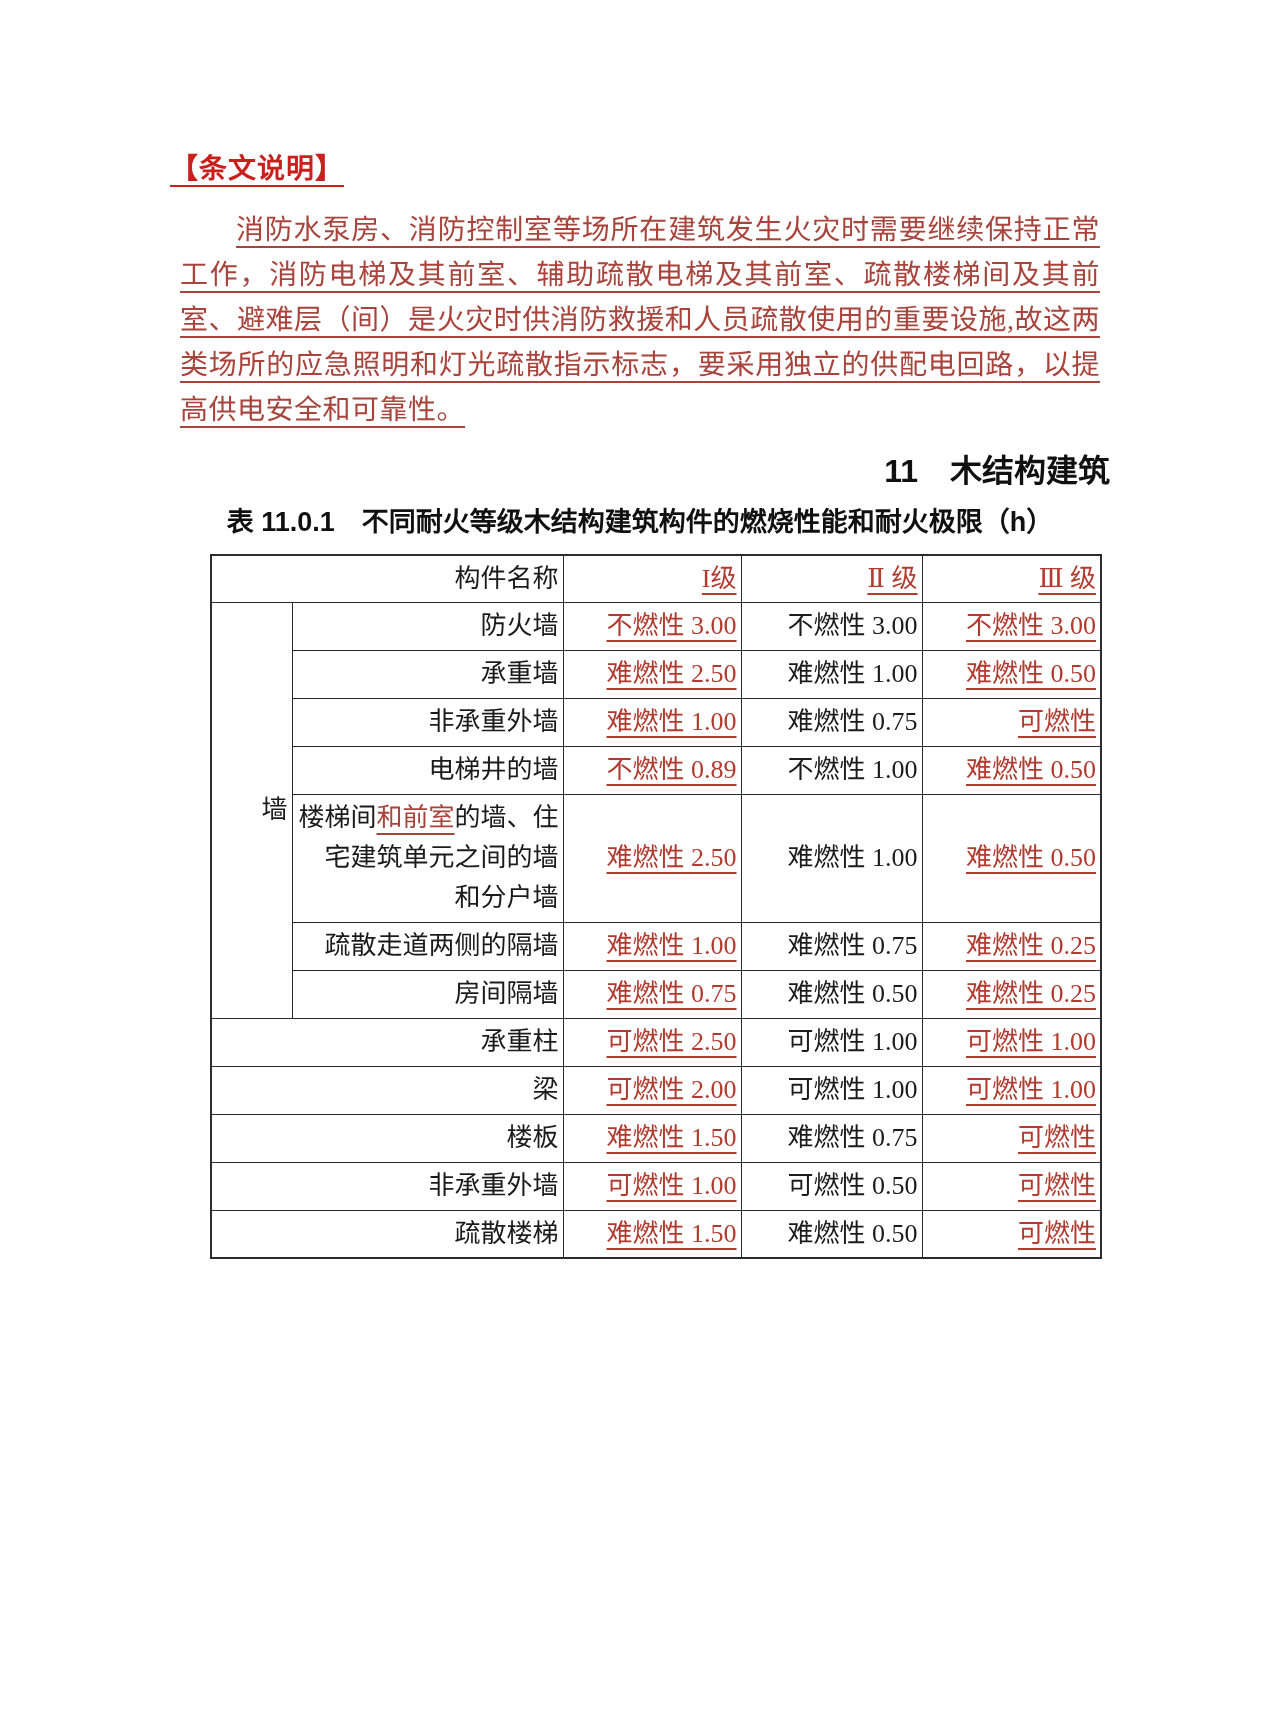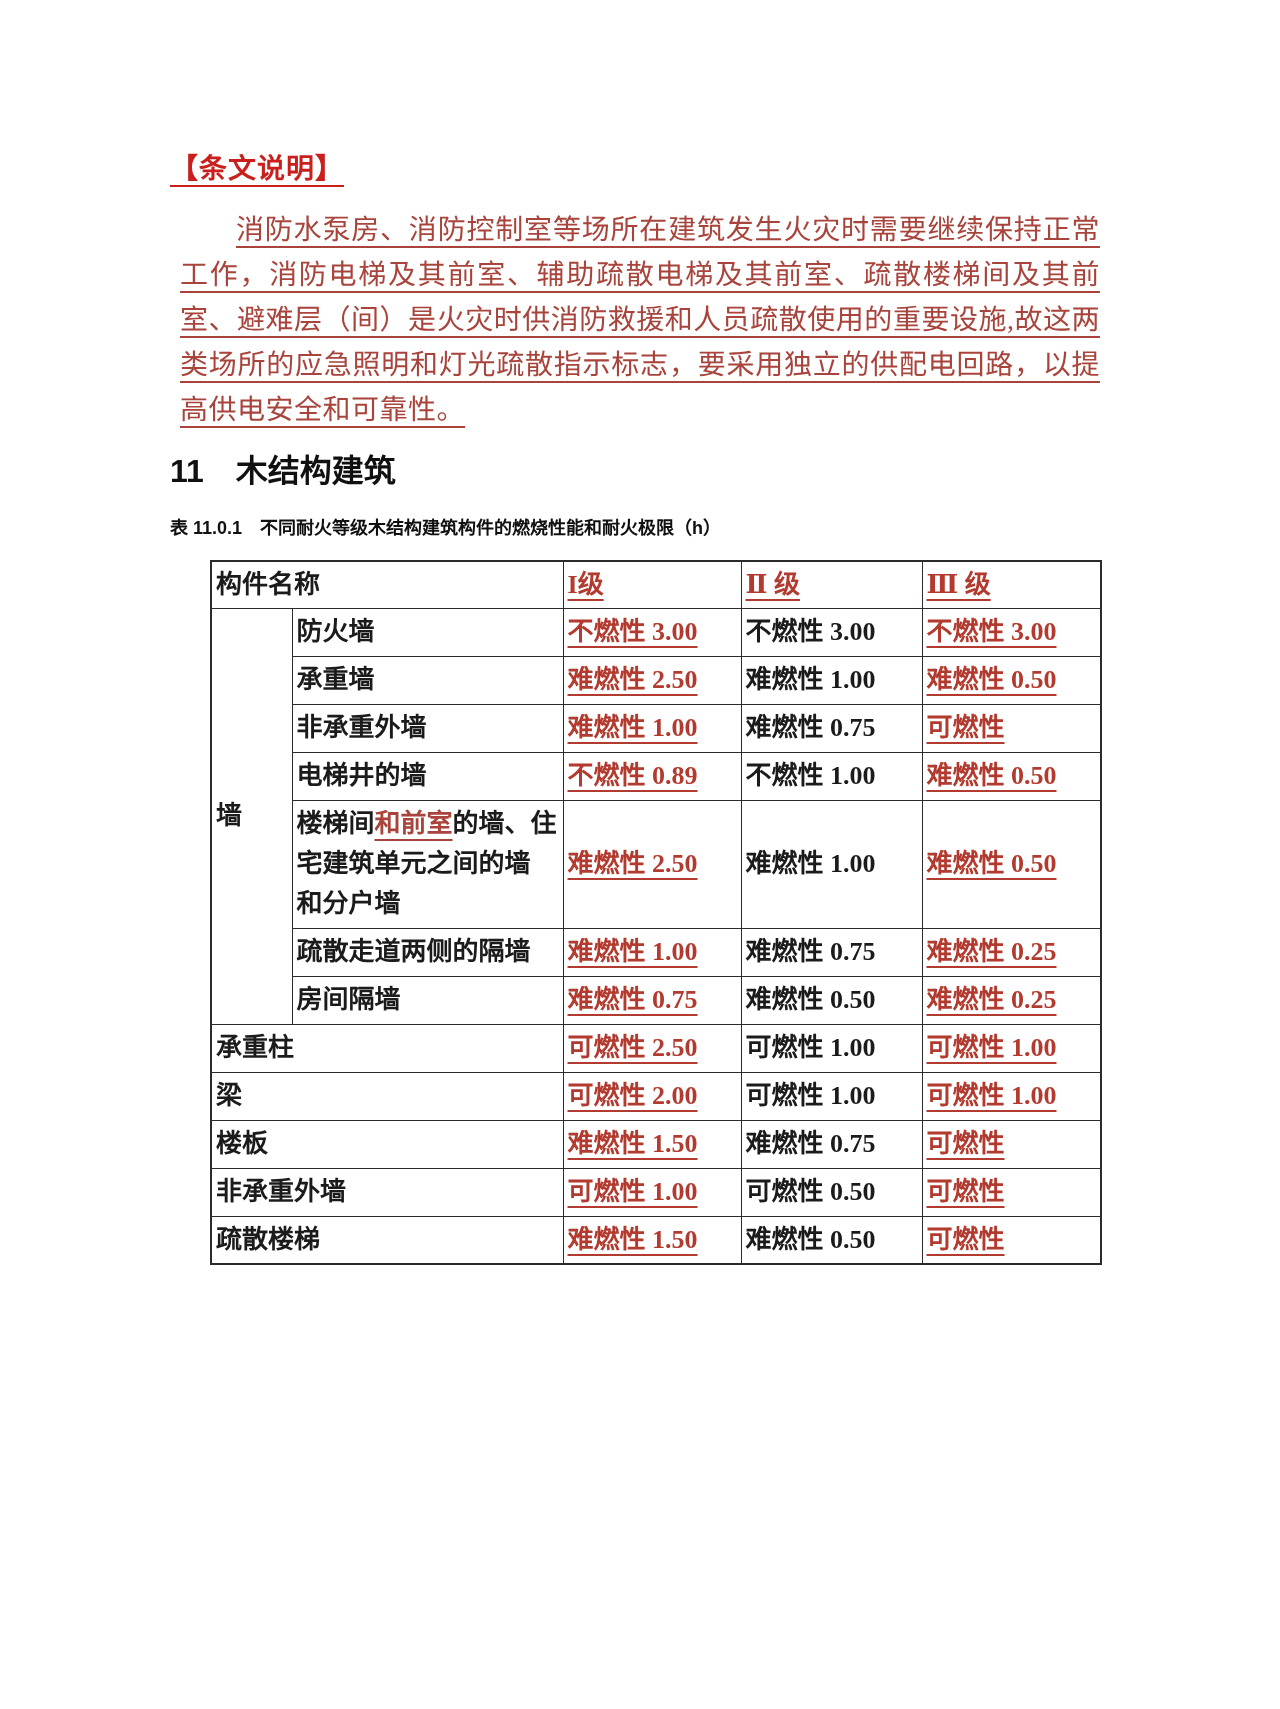--- a/index.html
+++ b/index.html
@@ -45,46 +45,45 @@
     color:var(--red);
     text-decoration:underline;
     text-decoration-color:var(--red);
     text-decoration-thickness:1.5px;
     text-underline-offset:7px;
   }
   .blk{color:var(--text);text-decoration:none;}
   .chapter{
     font-family:"Liberation Sans","DejaVu Sans",sans-serif;
     font-size:32px;font-weight:bold;color:#101010;
-    text-align:left;text-indent:0;
-    margin:16px 0 14px 0;line-height:46px;
+    text-align:right;text-indent:0;
+    margin:16px 0 8px 0;line-height:46px;
   }
   .clause{text-indent:0;}
   .caption{
     font-family:"Liberation Sans","DejaVu Sans",sans-serif;
-    font-size:18px;font-weight:bold;color:#101010;
-    text-align:left;
+    font-size:27px;font-weight:bold;color:#101010;
+    text-align:center;
     margin-top:4px;margin-bottom:12px;line-height:40px;
   }
   table.fire{
     border-collapse:collapse;
     table-layout:fixed;
     width:890px;
     margin-left:40px;
     border:2.5px solid var(--border);
     font-size:26px;
   }
   table.fire td{
     border:1.5px solid var(--border);
-    text-align:left;
+    text-align:right;
     vertical-align:middle;
     padding:0 4px;
     line-height:40px;
     overflow:hidden;
-    font-weight:bold;
   }
   tr.hdr{height:47px;}
   tr.r{height:48px;}
   tr.tall{height:128px;}
   td.multiline{white-space:pre-line;line-height:44px;}
   td .tbl-red{
     color:var(--table_red);
     text-decoration:underline;
     text-decoration-color:var(--table_red);
     text-decoration-thickness:1.5px;

